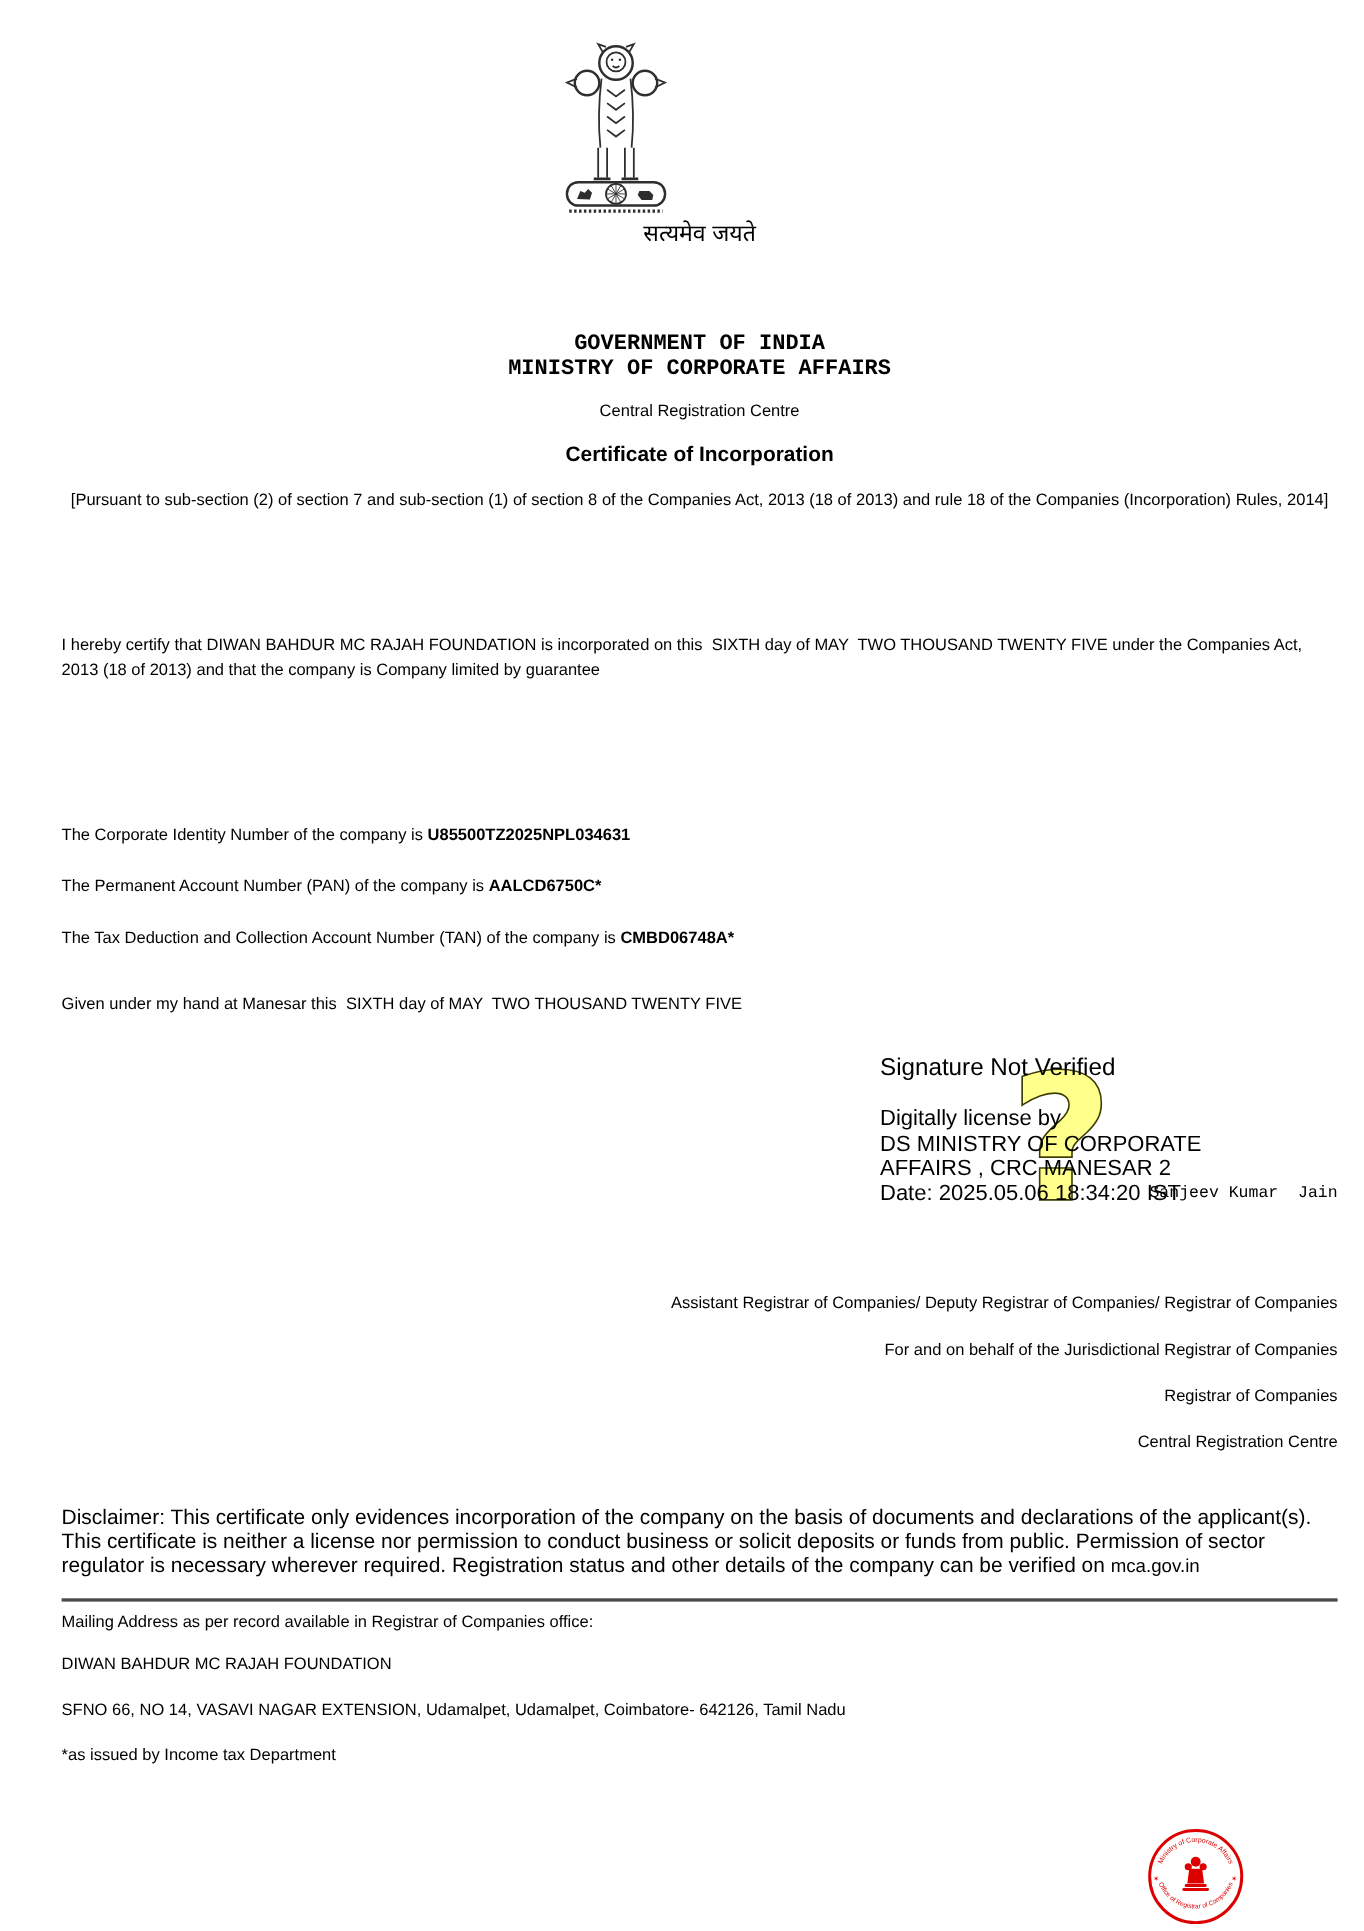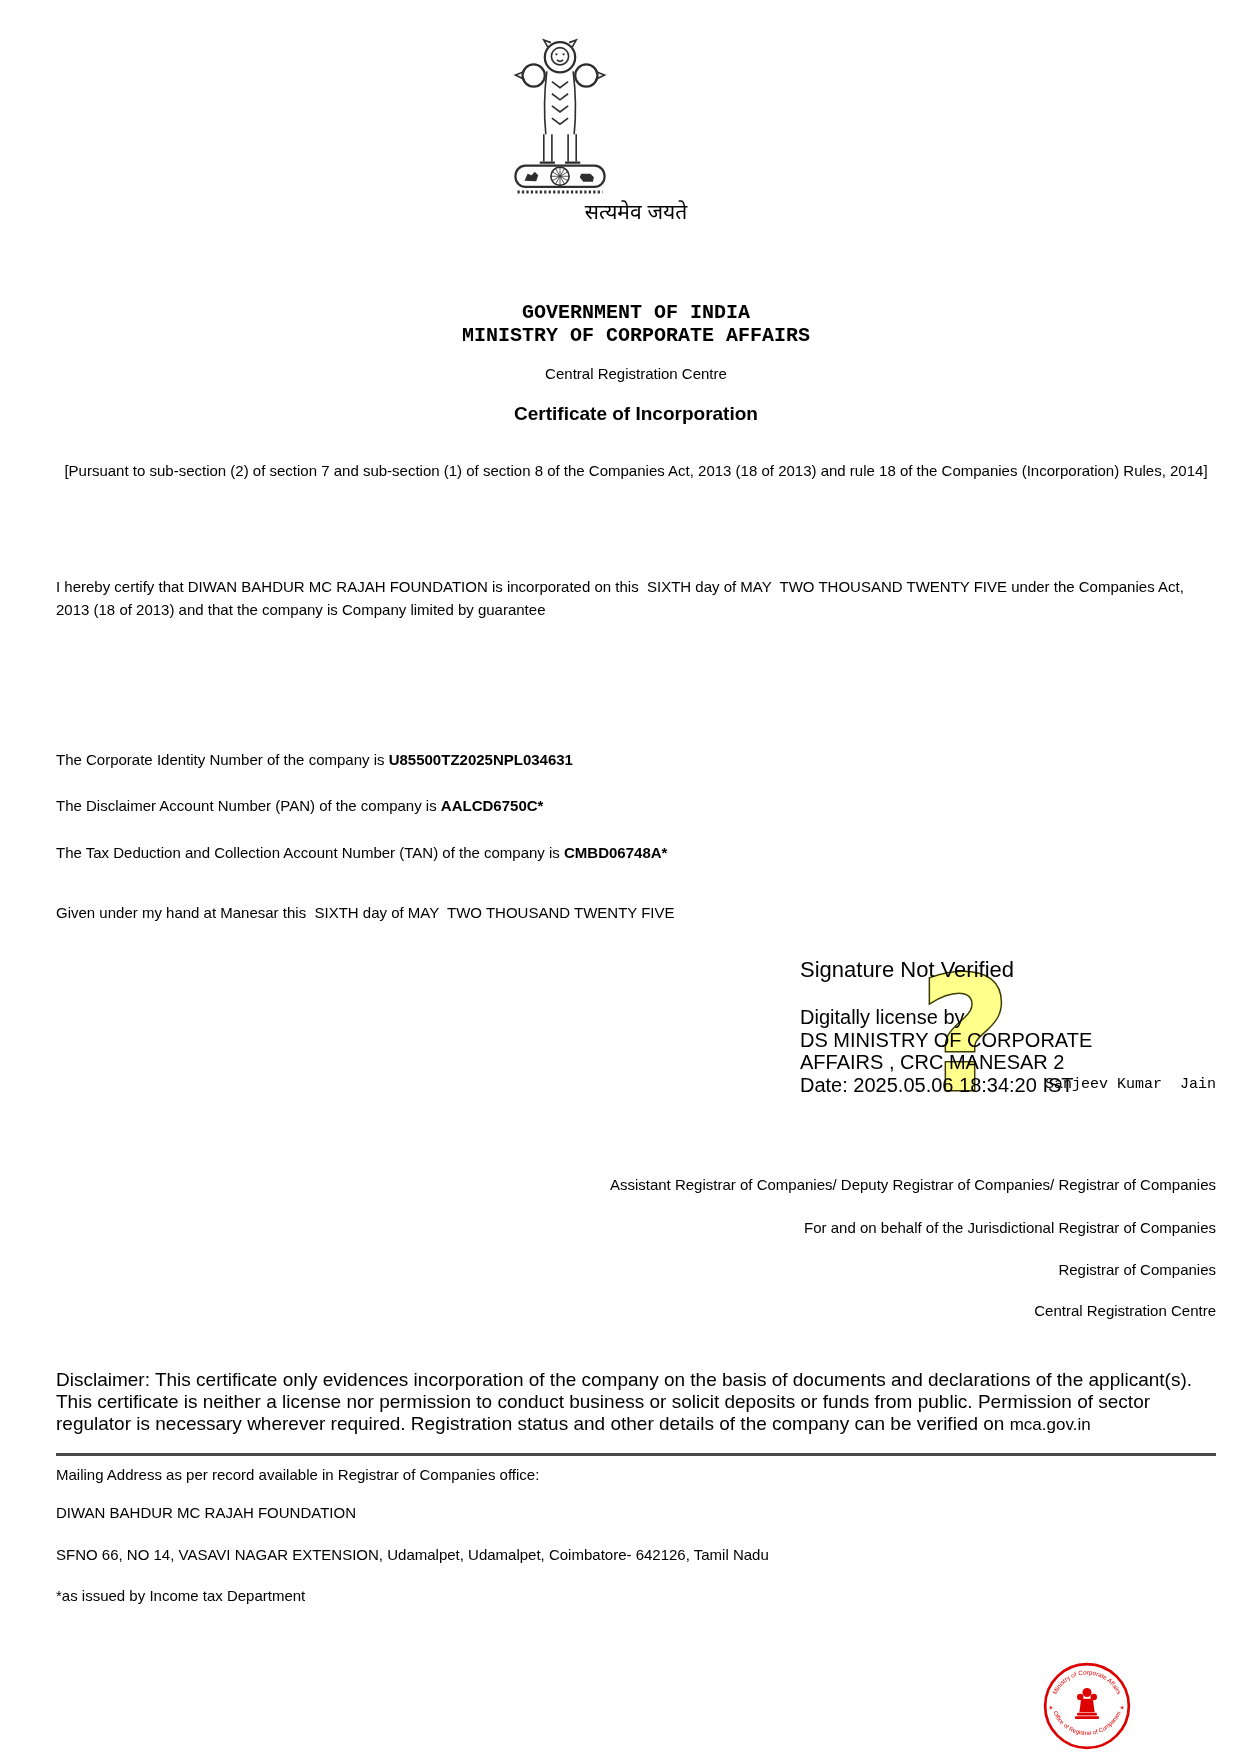--- a/index.html
+++ b/index.html
@@ -63,27 +63,27 @@
 
   <div class="abs center band bold" style="top:301px; font-size:20px; line-height:23px;font-family:Liberation Mono, monospace;">
     <div>GOVERNMENT OF INDIA</div>
     <div>MINISTRY OF CORPORATE AFFAIRS</div>
   </div>
 
   <div class="abs center band fs-body" style="top:362px;">Central Registration Centre</div>
 
   <div class="abs center band bold" style="top:403px; font-size:19px;">Certificate of Incorporation</div>
 
-  <div class="abs center band fs-body" style="top:460px; line-height:22.5px;text-align:center;">[Pursuant to sub-section (2) of section 7 and sub-section (1) of section 8 of the Companies Act, 2013 (18 of 2013) and rule 18 of the Companies (Incorporation) Rules, 2014]</div>
+  <div class="abs center band fs-body" style="top:444px; line-height:22.5px;text-align:center;">[Pursuant to sub-section (2) of section 7 and sub-section (1) of section 8 of the Companies Act, 2013 (18 of 2013) and rule 18 of the Companies (Incorporation) Rules, 2014]</div>
 
   <p class="abs band fs-body prewrap" style="top:576px; line-height:22.5px;">I hereby certify that DIWAN BAHDUR MC RAJAH FOUNDATION is incorporated on this  SIXTH day of MAY  TWO THOUSAND TWENTY FIVE under the Companies Act, 2013 (18 of 2013) and that the company is Company limited by guarantee</p>
 
   <p class="abs band fs-body" style="top:748px;"><span>The Corporate Identity Number of the company is </span><span class="bold">U85500TZ2025NPL034631</span></p>
 
-  <p class="abs band fs-body" style="top:794px;"><span>The Disclaimer Account Number (PAN) of the company is </span><span class="bold">AALCD6750C*</span></p>
+  <p class="abs band fs-body" style="top:794px;"><span>The Permanent Account Number (PAN) of the company is </span><span class="bold">AALCD6750C*</span></p>
 
   <p class="abs band fs-body" style="top:841px;"><span>The Tax Deduction and Collection Account Number (TAN) of the company is </span><span class="bold">CMBD06748A*</span></p>
 
   <p class="abs band fs-body prewrap" style="top:901px;">Given under my hand at Manesar this  SIXTH day of MAY  TWO THOUSAND TWENTY FIVE</p>
 
   <svg class="abs" style="left:895px; top:963px; z-index:1;" width="140" height="150" viewBox="0 0 140 150" aria-hidden="true">
     <text x="70" y="127" font-size="158" font-weight="bold" text-anchor="middle" font-family="DejaVu Sans, Liberation Sans, sans-serif" fill="#ffff8c" stroke="#3b3b00" stroke-width="3" paint-order="stroke">?</text>
   </svg>
 
   <div class="abs sig-status" style="left:800px; top:957px; z-index:2;">Signature Not Verified</div>

